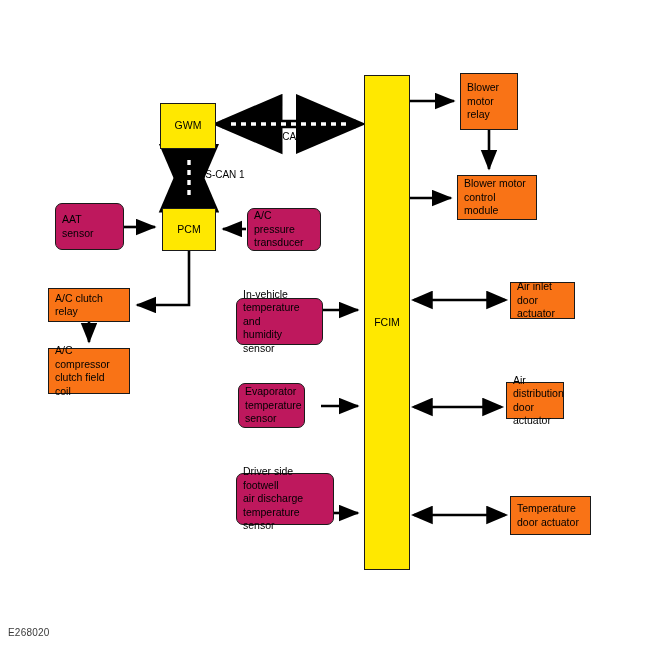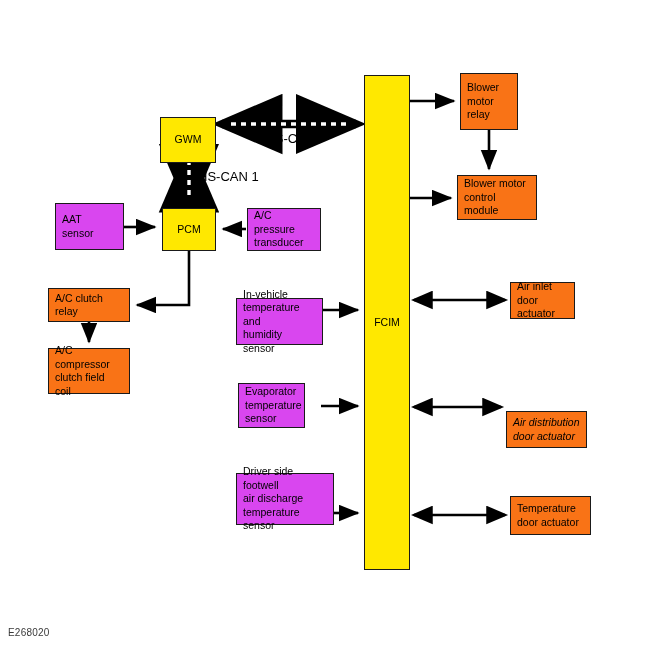--- a/index.html
+++ b/index.html
@@ -41,29 +41,29 @@
   .node.center {
     align-items: center;
     text-align: center;
     padding: 0 3px;
   }
   .node.left {
     align-items: flex-start;
     text-align: left;
   }
   .yellow { background: #FFE800; }
-  .green  { background: #d946ef; }
+  .green  { background: #be185d; border-radius: 7px; }
   .blue   { background: #f97316; }
 
   .fcim {
     writing-mode: horizontal-tb;
   }
   .bus-label {
     position: absolute;
-    font-size: 13px;
+    font-size: 10px;
     color: #000000;
     white-space: nowrap;
   }
   .fig-id {
     position: absolute;
     left: 8px;
     top: 627px;
     font-size: 10px;
     color: #3a3a3a;
     letter-spacing: 0.2px;
@@ -124,21 +124,21 @@
       <line x1="231" y1="124" x2="349" y2="124" stroke="#ffffff" stroke-width="3.4" stroke-dasharray="5 5"></line>
     </g>
 
     <g>
       <line x1="189" y1="152" x2="189" y2="204" stroke="#000000" stroke-width="8.4" marker-start="url(#arrowStartBig)" marker-end="url(#arrowEndBig)"></line>
       <line x1="189" y1="160" x2="189" y2="196" stroke="#ffffff" stroke-width="3.4" stroke-dasharray="5 5"></line>
     </g>
   </svg>
 
   <div id="node-layer">
-      <div class="node yellow center" style="left: 160px; top: 103px; width: 56px; height: 46px; margin-top: 14px;"><span>GWM</span></div>
+      <div class="node yellow center" style="left: 160px; top: 103px; width: 56px; height: 46px;"><span>GWM</span></div>
       <div class="node yellow center" style="left: 162px; top: 208px; width: 54px; height: 43px;"><span>PCM</span></div>
       <div class="node yellow center fcim" style="left: 364px; top: 75px; width: 46px; height: 495px;"><span>FCIM</span></div>
       <div class="node green left" style="left: 55px; top: 203px; width: 69px; height: 47px;"><span>AAT
 sensor</span></div>
       <div class="node green left" style="left: 247px; top: 208px; width: 74px; height: 43px;"><span>A/C pressure
 transducer</span></div>
       <div class="node green left" style="left: 236px; top: 286px; width: 87px; height: 47px; margin-top: 12px;"><span>In-vehicle
 temperature and
 humidity sensor</span></div>
       <div class="node green left" style="left: 238px; top: 383px; width: 67px; height: 45px;"><span>Evaporator
@@ -150,21 +150,21 @@
       <div class="node blue left" style="left: 48px; top: 288px; width: 82px; height: 34px;"><span>A/C clutch relay</span></div>
       <div class="node blue left" style="left: 48px; top: 348px; width: 82px; height: 46px;"><span>A/C compressor
 clutch field coil</span></div>
       <div class="node blue left" style="left: 460px; top: 73px; width: 58px; height: 57px;"><span>Blower
 motor
 relay</span></div>
       <div class="node blue left" style="left: 457px; top: 175px; width: 80px; height: 45px;"><span>Blower motor
 control module</span></div>
       <div class="node blue left" style="left: 510px; top: 282px; width: 65px; height: 37px;"><span>Air inlet door
 actuator</span></div>
-      <div class="node blue left" style="left: 506px; top: 411px; width: 81px; height: 37px; font-style: italic;"><span>Air distribution
+      <div class="node blue left" style="left: 506px; top: 382px; width: 58px; height: 37px;"><span>Air distribution
 door actuator</span></div>
       <div class="node blue left" style="left: 510px; top: 496px; width: 81px; height: 39px;"><span>Temperature
 door actuator</span></div>
     </div>
 
   <div id="bus-label-layer">
       <div class="bus-label" style="left: 264px; top: 131px;">MS-CAN</div>
       <div class="bus-label" style="left: 198px; top: 169px;">HS-CAN 1</div>
     </div>
 

